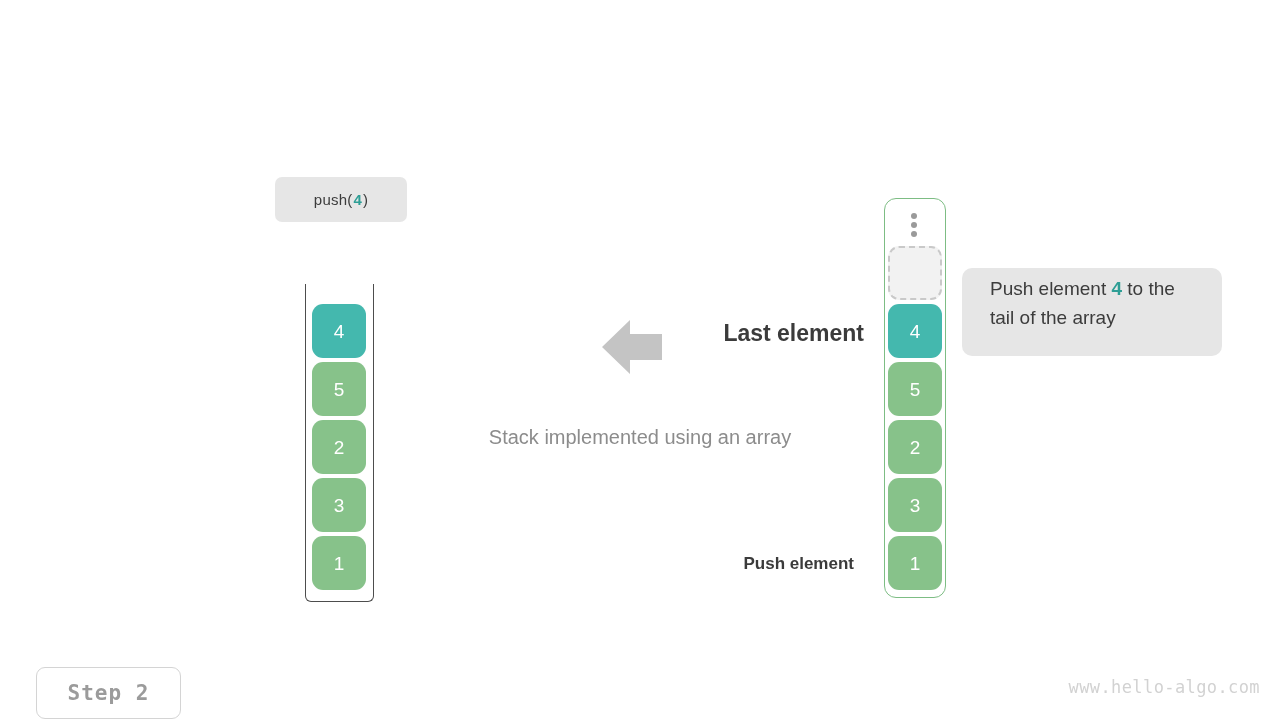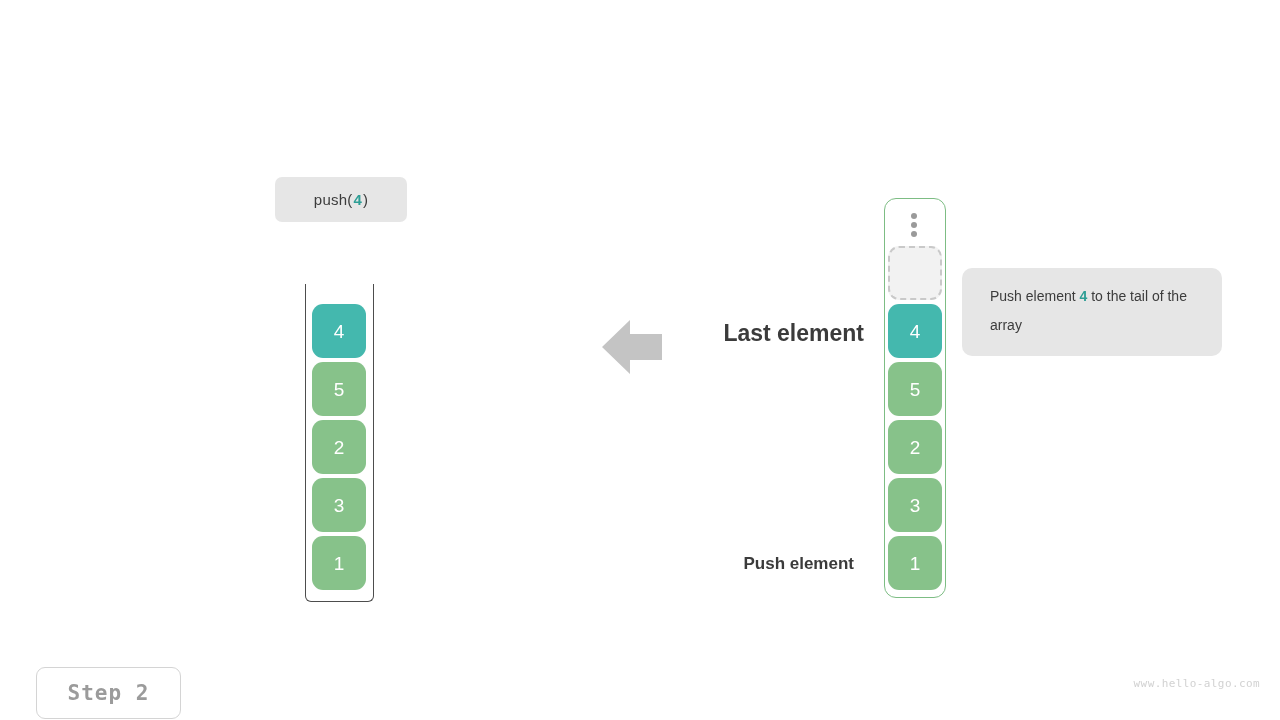--- a/index.html
+++ b/index.html
@@ -167,22 +167,22 @@
   
   #tooltip {
     position: absolute;
     left: 962px;
     top: 268px;
     width: 260px;
     height: 88px;
     background: #e6e6e6;
     border-radius: 10px;
     box-sizing: border-box;
-    padding: 14px 20px 0 28px;
-    font-size: 14px;
+    padding: 6px 20px 0 28px;
+    font-size: 19px;
     line-height: 29px;
     color: #3c3c3c;
   }
   #tooltip .teal-num {
     color: #2e9e95;
     font-weight: 700;
   }
 
   
   #step-badge {
@@ -203,21 +203,21 @@
     letter-spacing: 1px;
     color: #9b9b9b;
   }
 
   
   #watermark {
     position: absolute;
     right: 20px;
     top: 677px;
     font-family: "DejaVu Sans Mono", monospace;
-    font-size: 11px;
+    font-size: 17px;
     color: #d2d2d2;
     letter-spacing: 0.4px;
   }
 </style>
 </head>
 <body>
 
 <div class="stage">
 
   <div id="push-label">
@@ -243,20 +243,21 @@
     <div class="cell green">
         <span>1</span>
       </div>
   </div>
 
   <svg id="left-arrow" viewBox="0 0 60 58">
     <path d="M0 29 L28 2 L28 16 L60 16 L60 42 L28 42 L28 56 Z" fill="#c4c4c4"></path>
   </svg>
 
   <div id="last-element-label">Last element</div>
+  <div id="caption">Stack implemented using an array</div>
   <div id="first-element-label">Push element</div>
 
   <div id="array-container"></div>
   <div id="array-dots">
     <span class="dot"></span>
     <span class="dot"></span>
     <span class="dot"></span>
   </div>
   <div id="array-cells">
     <div class="cell empty">

